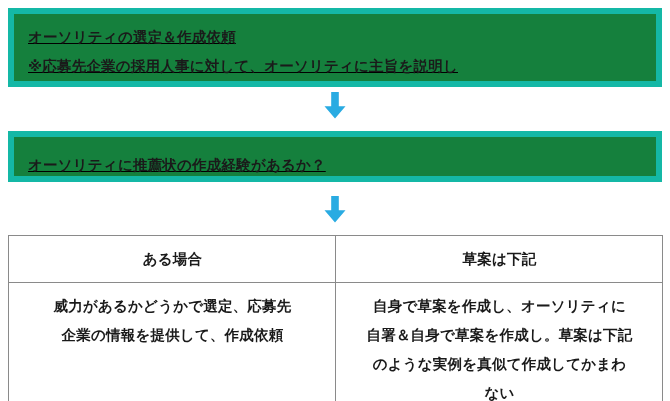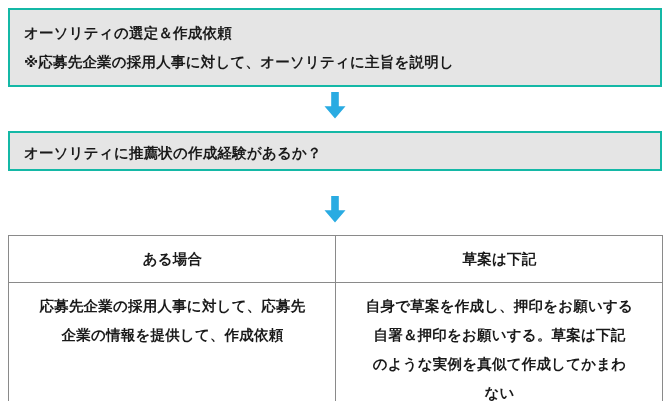--- a/index.html
+++ b/index.html
@@ -15,35 +15,36 @@
     height: 401px;
     background: #ffffff;
     overflow: hidden;
   }
 
   
   .flow-box {
     position: absolute;
     left: 8px;
     width: 654px;
-    border: 2px solid #14b8a6;
-    background: #e5e5e5;
+    border: 6px solid #14b8a6;
+    background: #15803d;
     padding: 9px 14px 8px 14px;
+    text-decoration: underline;
   }
   .flow-line {
     font-size: 14.5px;
     font-weight: bold;
     color: #1a1a1a;
     line-height: 29px;
     white-space: nowrap;
     letter-spacing: 0.2px;
   }
 
   #box-requirement { top: 8px; height: 79px; }
-  #box-question    { top: 131px; height: 40px; padding-top: 6px; }
+  #box-question    { top: 131px; height: 51px; padding-top: 14px; }
 
   
   .arrow {
     position: absolute;
     width: 22px;
     height: 27px;
   }
   #arrow-one { left: 324px; top: 92px; }
   #arrow-two { left: 324px; top: 196px; }
 
@@ -107,26 +108,26 @@
       <col class="c1">
       <col class="c2">
     </colgroup>
     <tbody>
       <tr class="header-row">
         <th>ある場合</th>
         <th>草案は下記</th>
       </tr>
       <tr class="body-row">
         <td>
-          <span class="cell-line">応募先企業の採用人事に対して、応募先</span>
+          <span class="cell-line">威力があるかどうかで選定、応募先</span>
           <span class="cell-line">企業の情報を提供して、作成依頼</span>
         </td>
         <td>
-          <span class="cell-line">自身で草案を作成し、押印をお願いする</span>
-          <span class="cell-line">自署＆押印をお願いする。草案は下記</span>
+          <span class="cell-line">自身で草案を作成し、オーソリティに</span>
+          <span class="cell-line">自署＆自身で草案を作成し。草案は下記</span>
           <span class="cell-line">のような実例を真似て作成してかまわ</span>
           <span class="cell-line">ない</span>
         </td>
       </tr>
     </tbody>
   </table>
 
 </div>
 
 </body></html>

